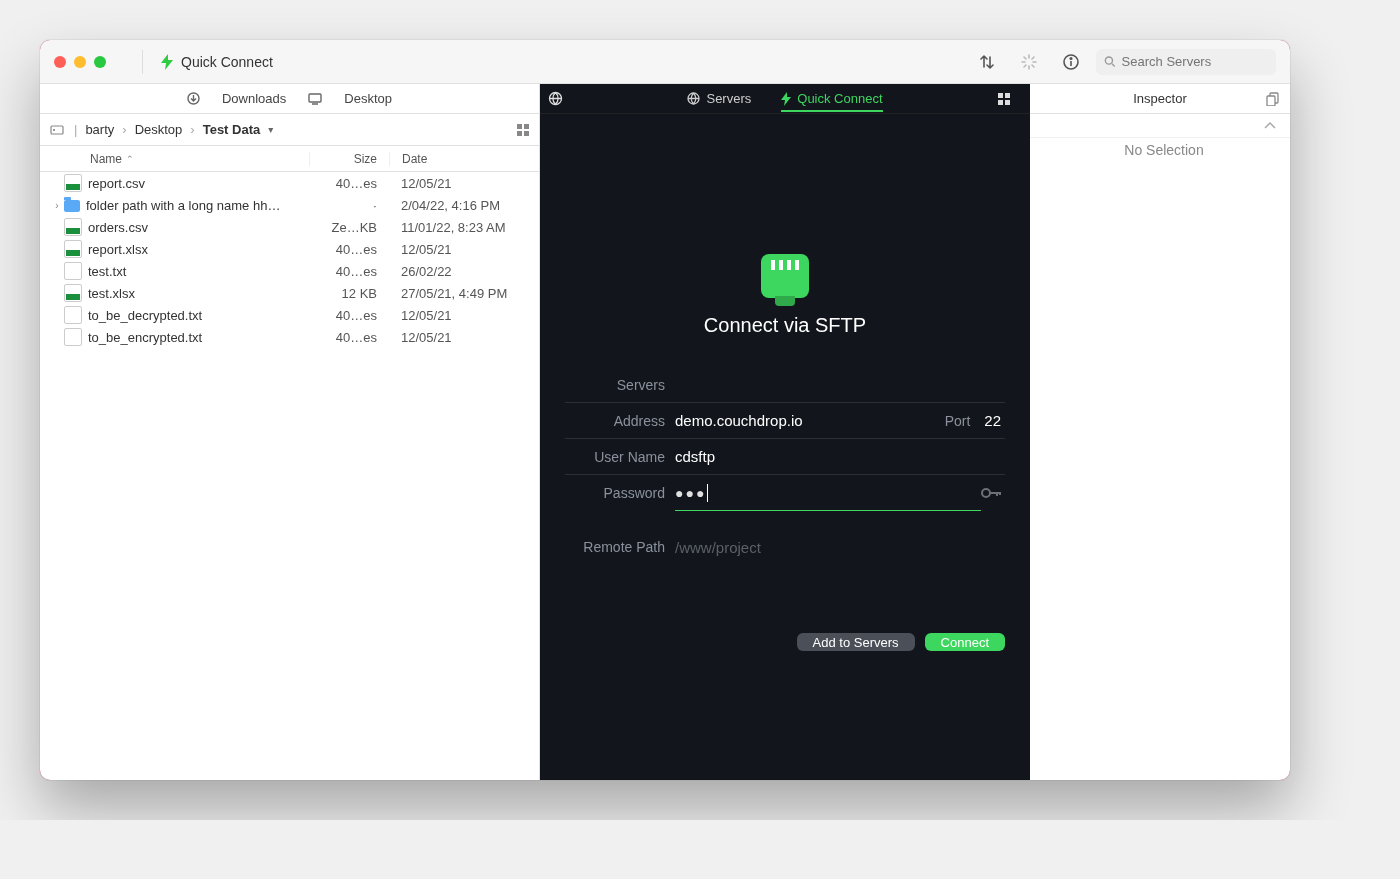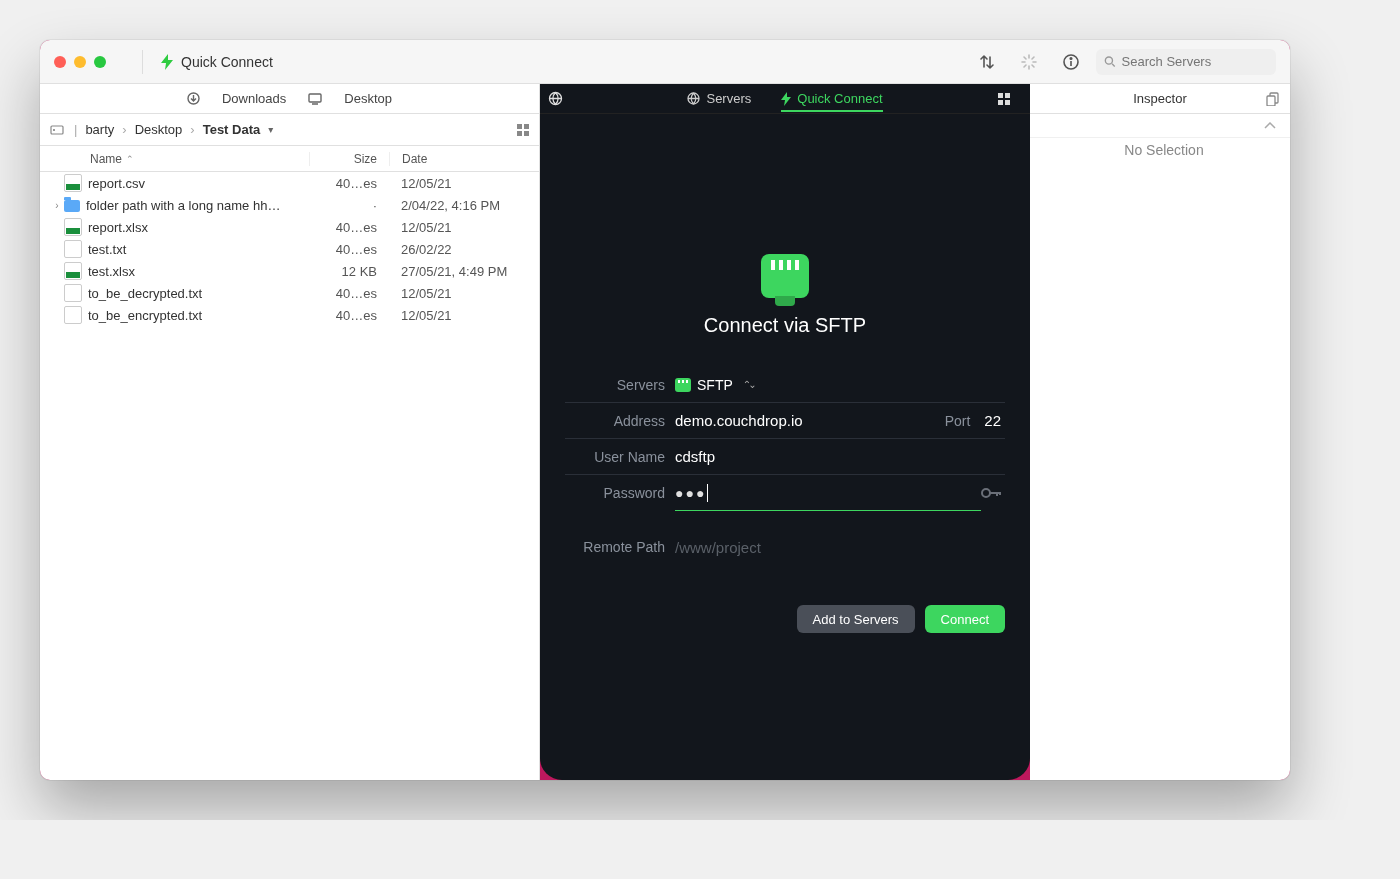--- a/index.html
+++ b/index.html
@@ -95,21 +95,21 @@
   .fi-xls::after { content:""; position:absolute; bottom:1px; left:1px; right:1px; height:6px; background:#1a8f3c; }
   .fi-folder { width:16px; height:12px; background:#5aa9f7; border-radius:2px; position:relative; margin-top:2px;}
   .fi-folder::before {content:""; position:absolute; top:-3px; left:0; width:7px; height:3px; background:#5aa9f7; border-radius:1px 1px 0 0;}
   .fi-txt { background:#fff; border:1px solid #ccc; border-radius:2px;}
   .file-name { flex:1; white-space:nowrap; overflow:hidden; text-overflow:ellipsis;}
   .file-size { width:80px; text-align:right; padding-right:12px; color:#555;}
   .file-date { width:150px; padding-left:12px; color:#555;}
 
   
   .center-panel {
-    width: 490px; background:#12161c; display:flex; flex-direction:column; color:#e0e0e0;border-radius:22px;
+    width: 490px; background:#12161c; display:flex; flex-direction:column; color:#e0e0e0;
   }
   .center-tabs {
     height: 30px; background:#12161c; display:flex; align-items:center;
     border-bottom:1px solid #222; font-size:13px; padding:0 8px; gap:4px;
   }
   .ct-globe { width:24px; text-align:center; color:#ddd; cursor:pointer;}
   .ct-spacer { flex:1; display:flex; justify-content:center; gap: 30px; align-items:center;}
   .ct-item { display:flex; align-items:center; gap:6px; cursor:pointer; color:#ccc;}
   .ct-item.active { color:#3dd65f; border-bottom:2px solid #3dd65f; padding-bottom:4px; margin-bottom:-6px;}
   .ct-grid { width:24px; text-align:center; color:#ddd; cursor:pointer;}
@@ -159,22 +159,22 @@
   .pw-row .form-value { border-bottom:1px solid #3dd65f; height:100%; }
   .pw-dots { letter-spacing:2px; font-size:14px; display:flex; align-items:center;}
   .cursor-bar { width:1px; height:18px; background:#fff; margin-left:1px;}
   .key-icon { color:#6a6f78; font-size:14px; margin-left:auto; padding-right:4px;}
   .form-gap { height: 18px; }
   .remote-row .form-input::placeholder { color:#5a6068;}
   .btn-row {
     display:flex; justify-content:flex-end; gap:10px; margin-top:40px;
   }
   .btn {
-    height:28px; padding:0 16px; border-radius:6px; font-size:13px;
-    display:flex; align-items:center; cursor:pointer; border:none;
+    height:18px; padding:0 16px; border-radius:6px; font-size:13px;
+    display:flex; align-items:center; cursor:pointer; border:none;margin-top:28px;
   }
   .btn-secondary { background:#4a4f58; color:#fff;}
   .btn-primary { background:#3dd65f; color:#fff; font-weight:500;}
 
   
   .right-panel {
     flex:1; background:#fff; display:flex; flex-direction:column;
   }
   .inspector-header {
     height:30px; display:flex; align-items:center; justify-content:center;
@@ -306,20 +306,27 @@
           <div class="file-row">
             <div class="file-expand">›</div>
             <div class="file-icon fi-folder"></div>
             <div class="file-name">folder path with a long name hh…</div>
             <div class="file-size">·</div>
             <div class="file-date">2/04/22, 4:16 PM</div>
           </div>
           <div class="file-row">
             <div class="file-expand"></div>
             <div class="file-icon fi-xls"></div>
+            <div class="file-name">orders.csv</div>
+            <div class="file-size">Ze…KB</div>
+            <div class="file-date">11/01/22, 8:23 AM</div>
+          </div>
+          <div class="file-row">
+            <div class="file-expand"></div>
+            <div class="file-icon fi-xls"></div>
             <div class="file-name">report.xlsx</div>
             <div class="file-size">40…es</div>
             <div class="file-date">12/05/21</div>
           </div>
           <div class="file-row">
             <div class="file-expand"></div>
             <div class="file-icon fi-txt"></div>
             <div class="file-name">test.txt</div>
             <div class="file-size">40…es</div>
             <div class="file-date">26/02/22</div>
@@ -381,25 +388,20 @@
         </div>
       </div>
 
       <div class="connect-body">
         <div class="sftp-icon"></div>
         <div class="connect-title">Connect via SFTP</div>
 
         <div class="form">
           <div class="form-row">
             <div class="form-label">Servers</div>
-            <div class="form-value proto-chip">
-              <div class="proto-mini-icon"></div>
-              <span>SFTP</span>
-              <span class="proto-caret">⌃⌄</span>
-            </div>
           </div>
 
           <div class="form-row">
             <div class="form-label">Address</div>
             <div class="form-value">
               <input class="form-input" id="addr-input" value="demo.couchdrop.io" style="">
               <span class="port-label">Port</span>
               <span class="port-value">22</span>
             </div>
           </div>

